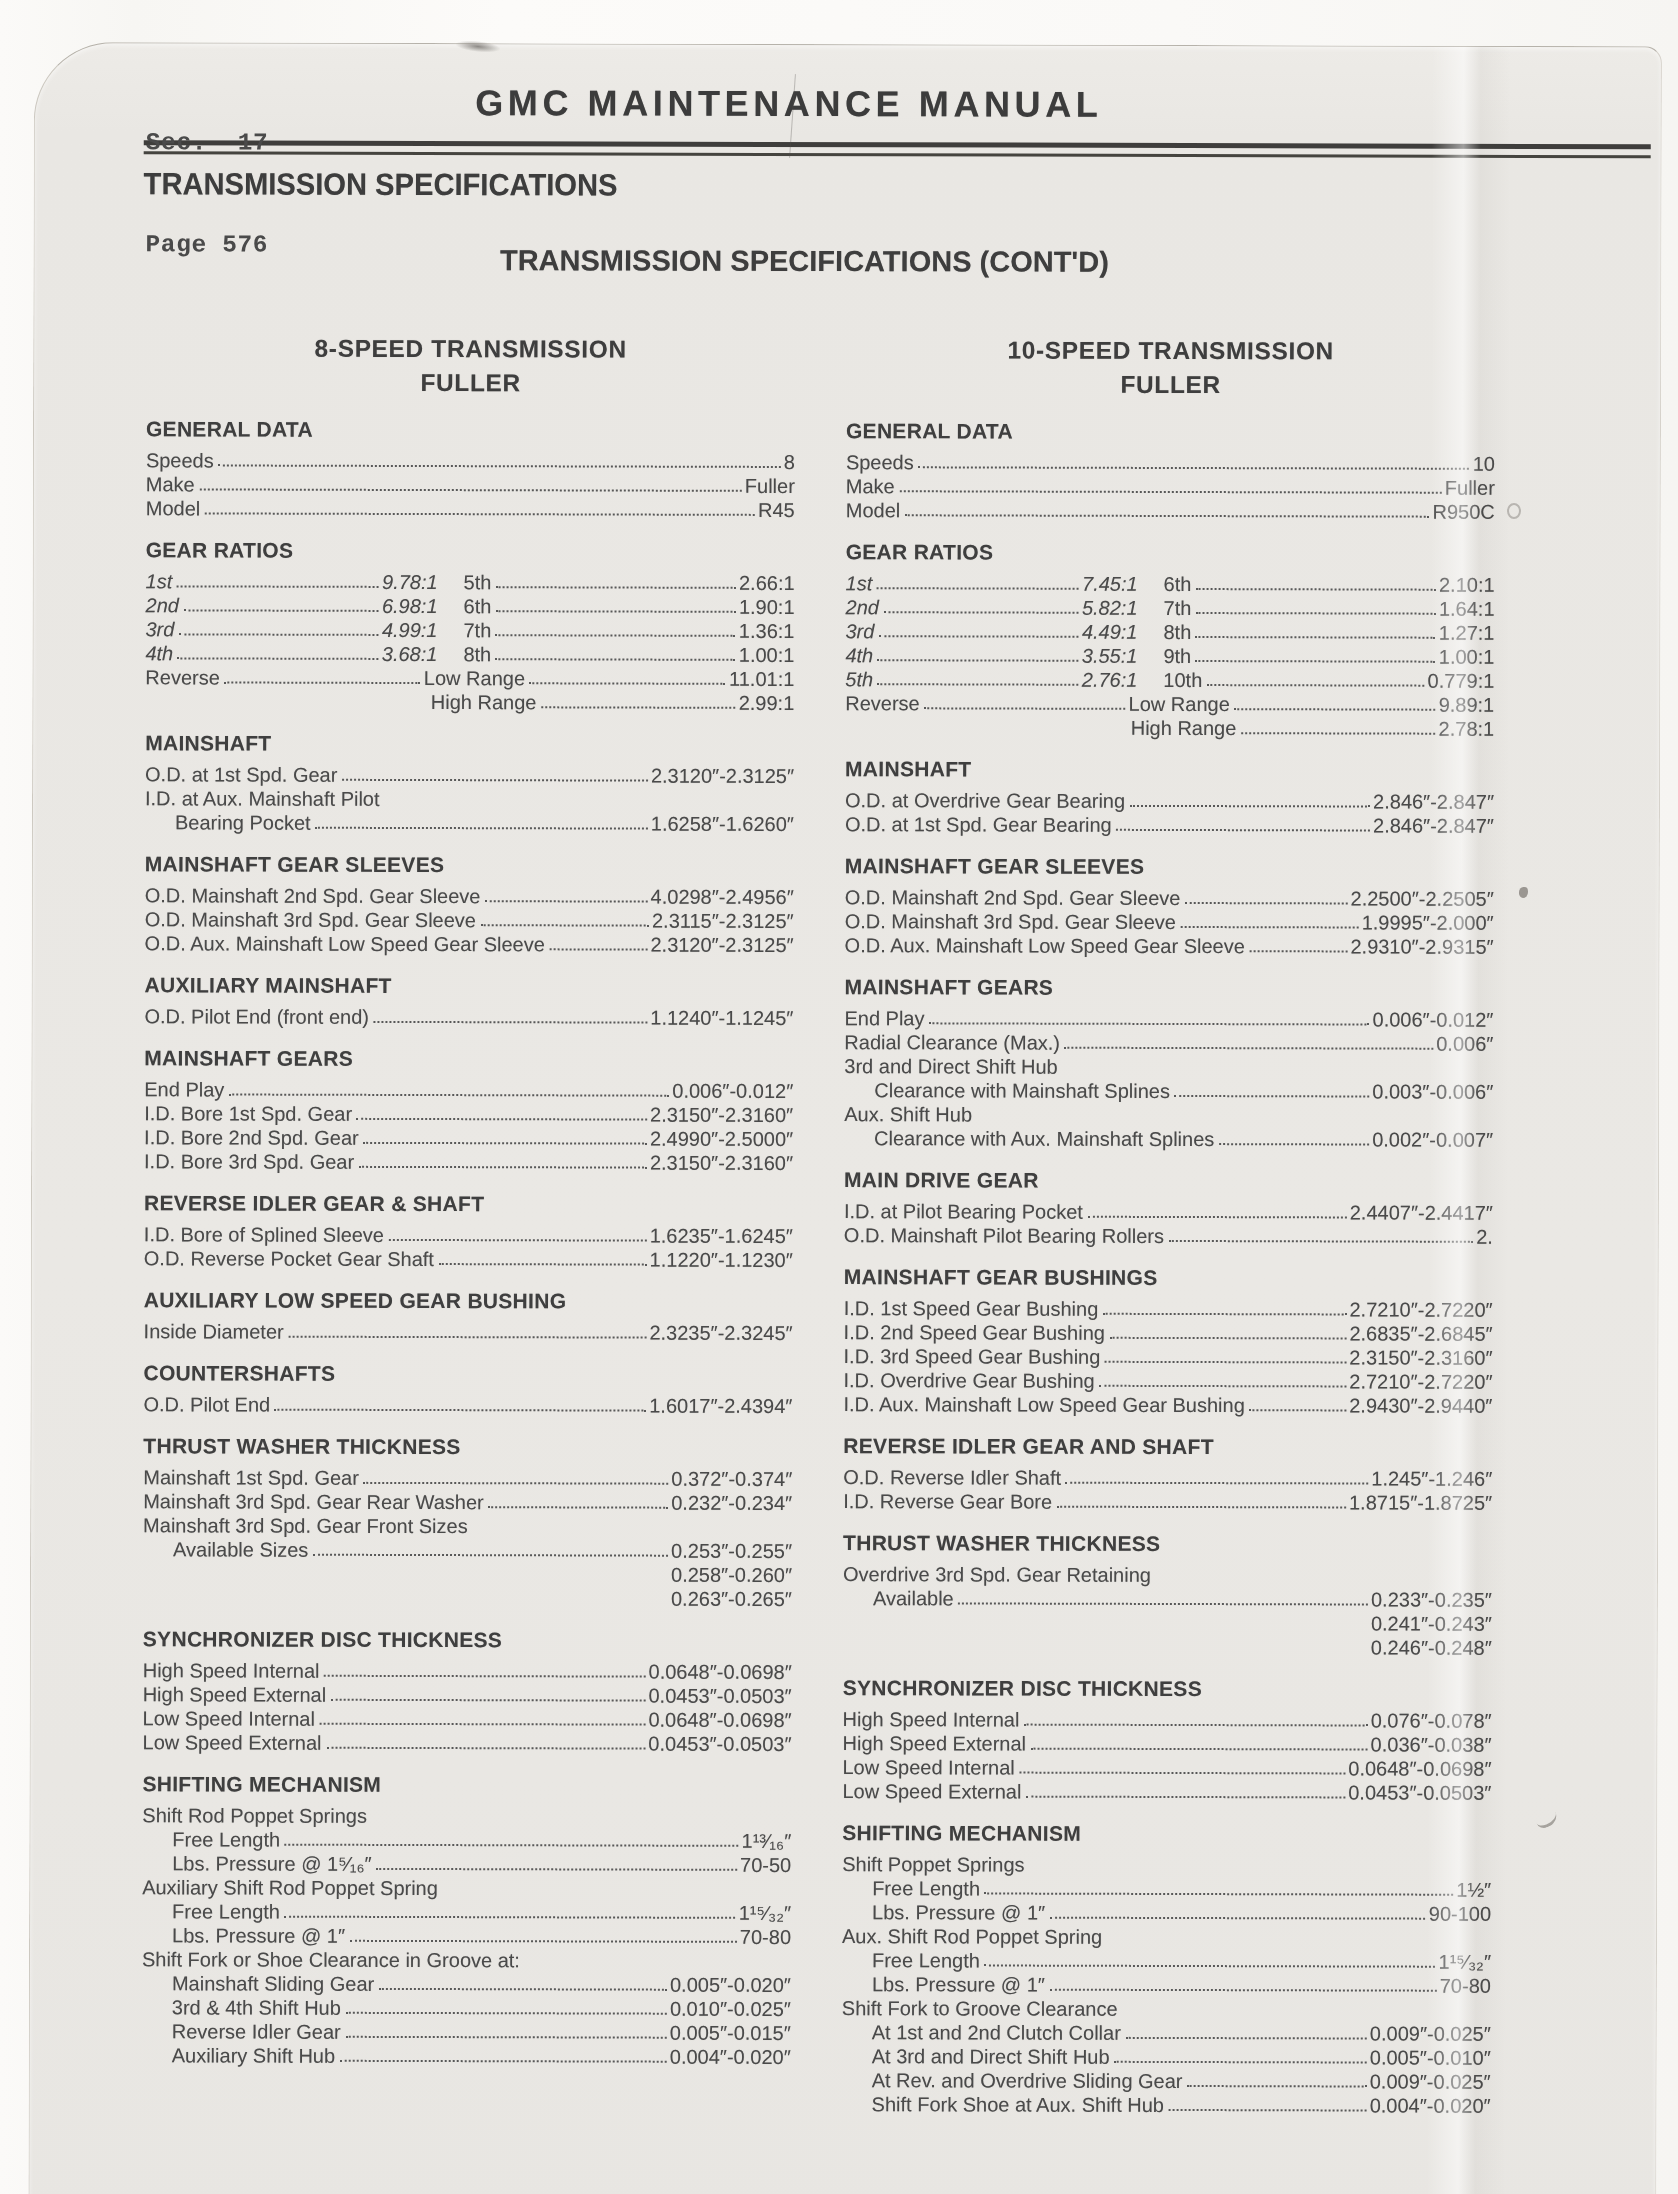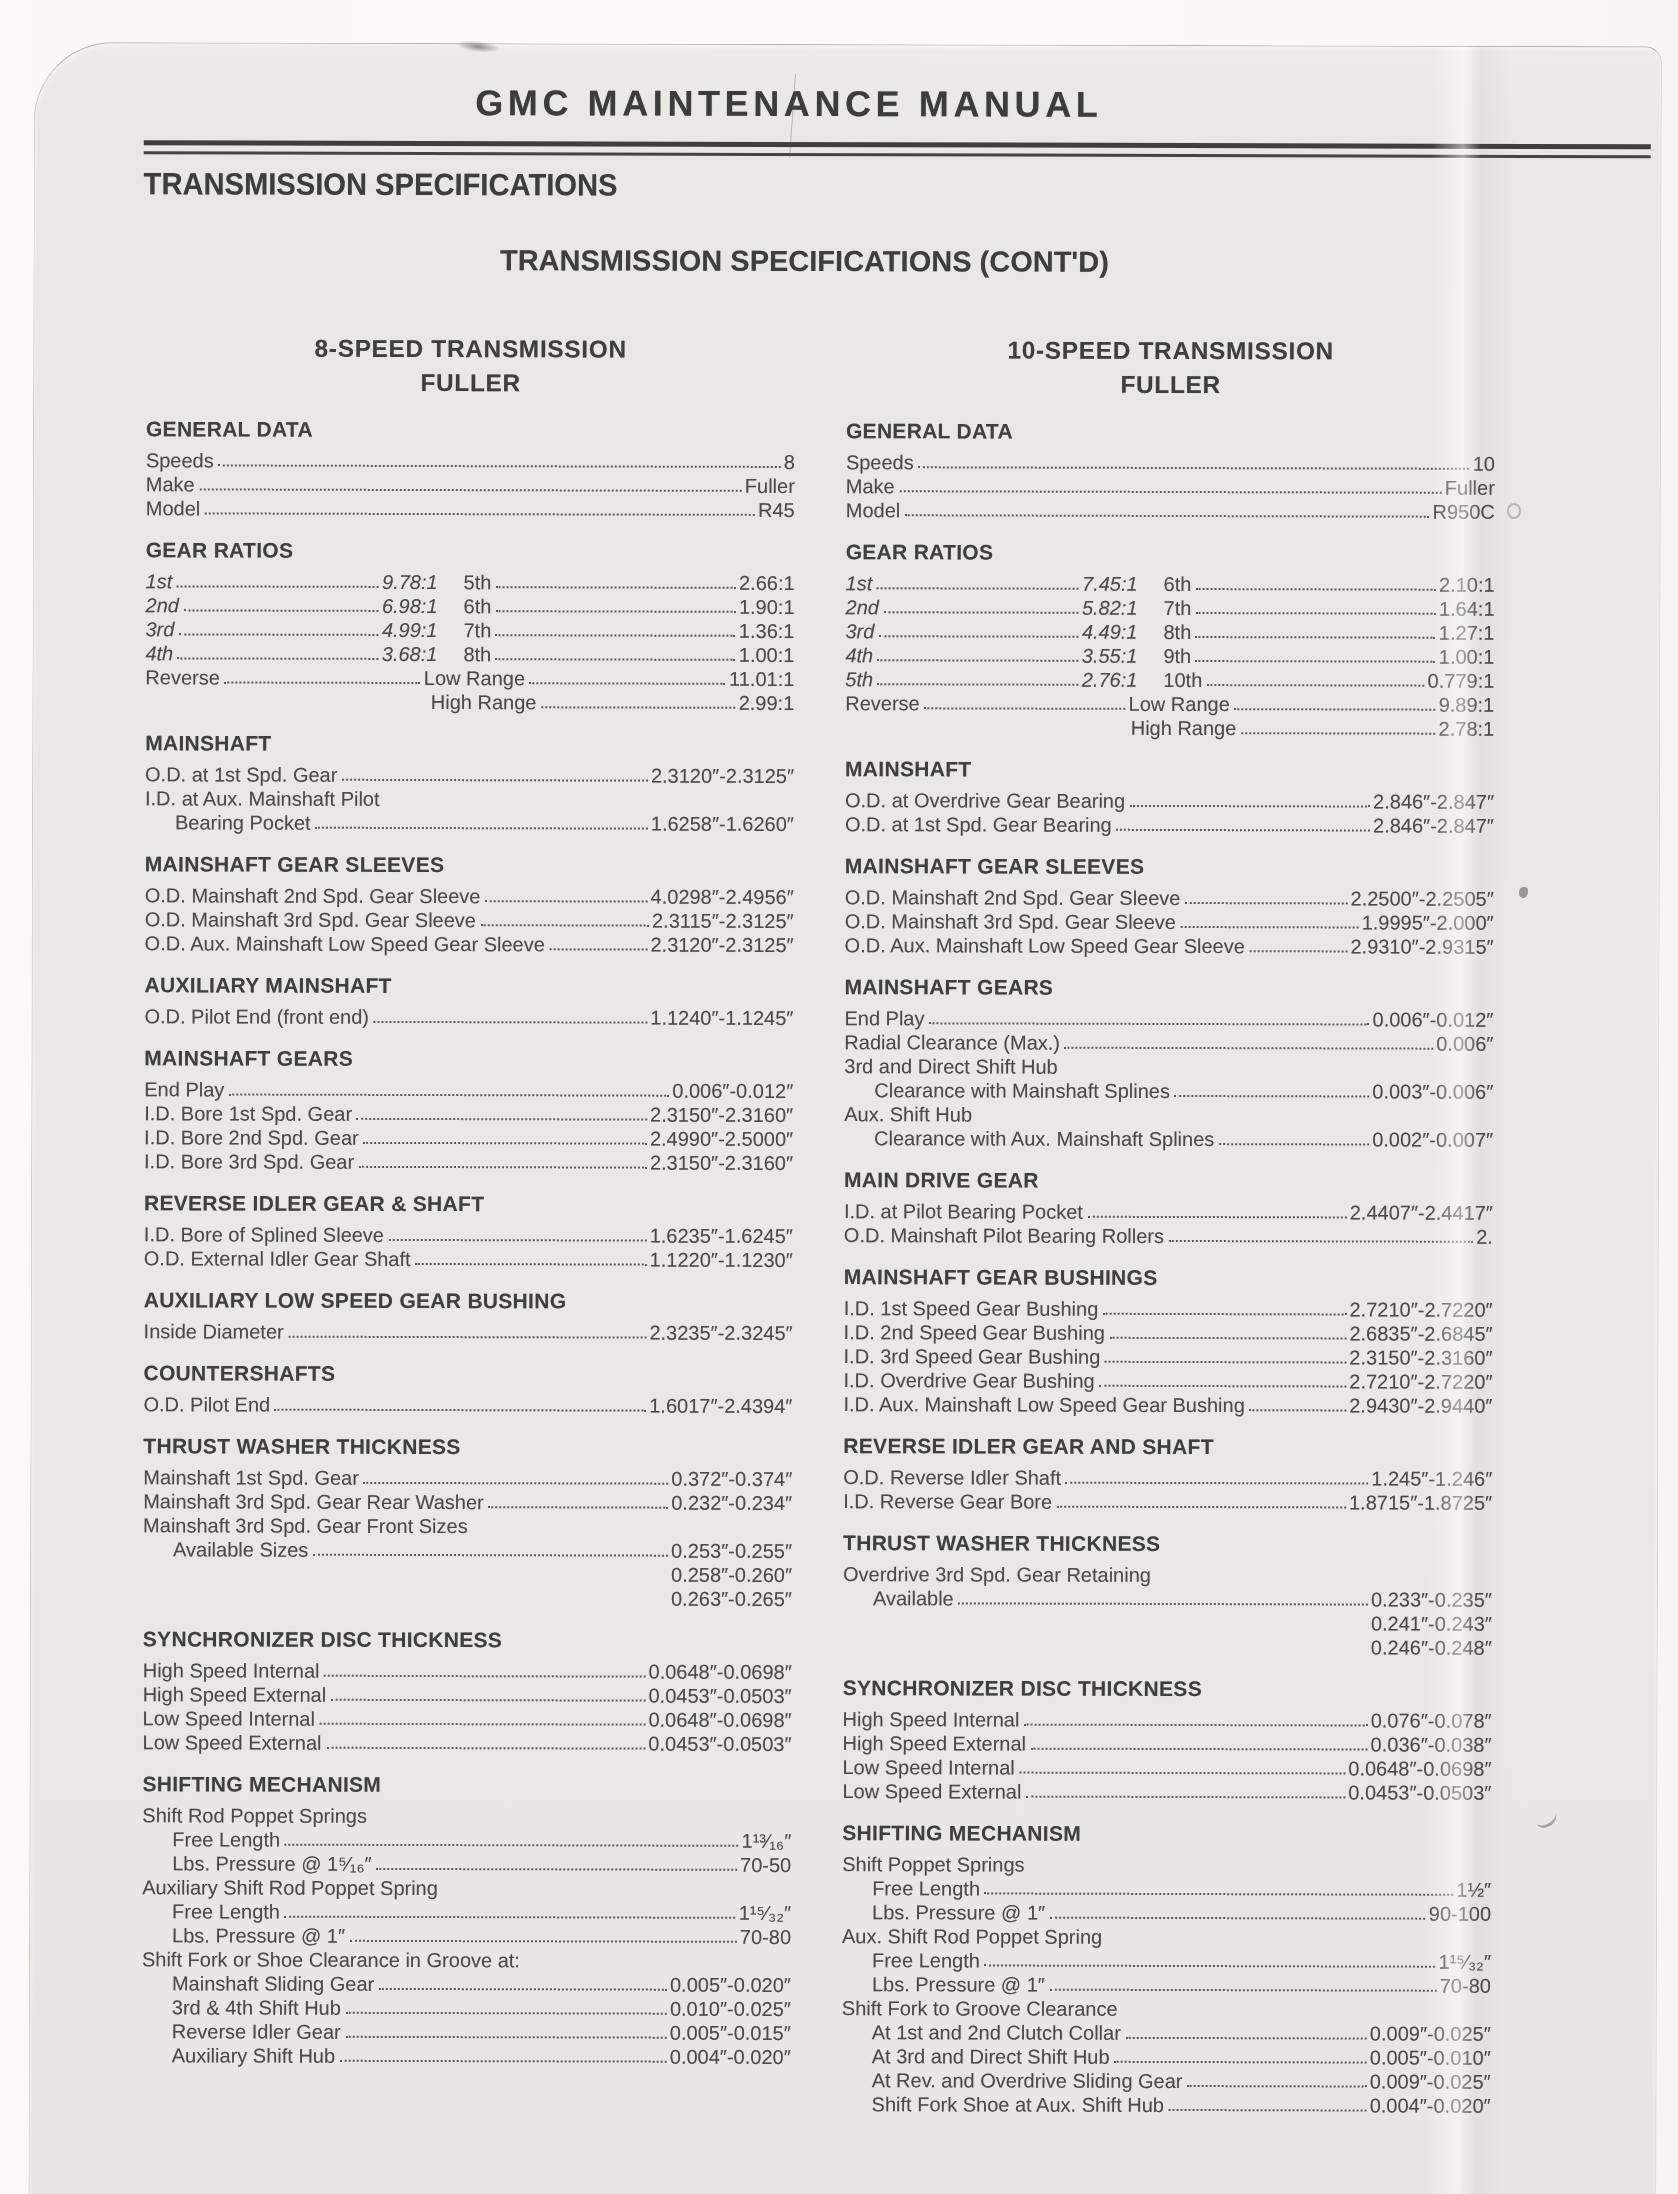--- a/index.html
+++ b/index.html
@@ -77,20 +77,24 @@
   .speck3{left:1519px;top:887px;width:8.6px;height:10.5px;background:rgba(75,70,64,.5);border-radius:50% 42% 56% 46%;}
   .speck4{left:1535px;top:1808px;width:22.4px;height:16px;border-bottom:3.3px solid rgba(85,80,74,.45);
     border-radius:0 0 60% 40%;transform:rotate(-22deg);}
 </style>
 </head>
 <body>
 
 <div class="sheet">
   <div class="fold"></div>
 
+  <div class="secpage">
+    <div>Sec.  17</div>
+    <div>Page 576</div>
+  </div>
 
   <div class="manual-title">GMC MAINTENANCE MANUAL</div>
 
   <div class="rules">
     <div class="rule1"></div>
     <div class="rule2"></div>
   </div>
 
   <div class="header-heading">TRANSMISSION SPECIFICATIONS</div>
 
@@ -248,21 +252,21 @@
           </div>
         </div>
         <div class="section">
           <div class="section-heading">REVERSE IDLER GEAR &amp; SHAFT</div>
           <div class="row">
             <span class="lbl">I.D. Bore of Splined Sleeve</span>
             <span class="leader"></span>
             <span class="val">1.6235″-1.6245″</span>
           </div>
           <div class="row">
-            <span class="lbl">O.D. External Idler Gear Shaft</span>
+            <span class="lbl">O.D. Reverse Pocket Gear Shaft</span>
             <span class="leader"></span>
             <span class="val">1.1220″-1.1230″</span>
           </div>
         </div>
         <div class="section">
           <div class="section-heading">AUXILIARY LOW SPEED GEAR BUSHING</div>
           <div class="row">
             <span class="lbl">Inside Diameter</span>
             <span class="leader"></span>
             <span class="val">2.3235″-2.3245″</span>

